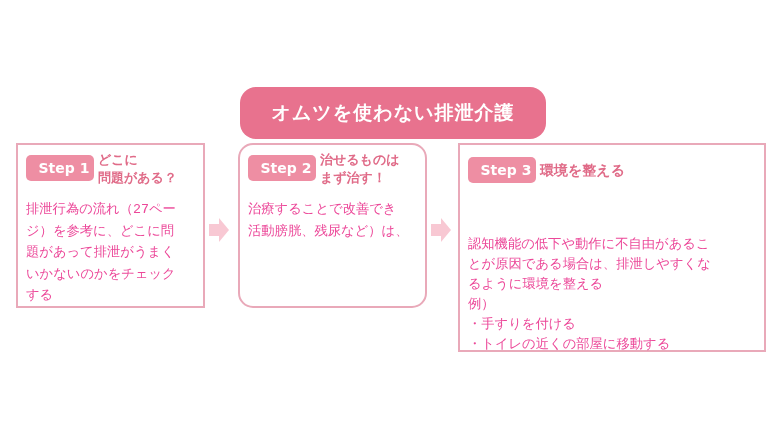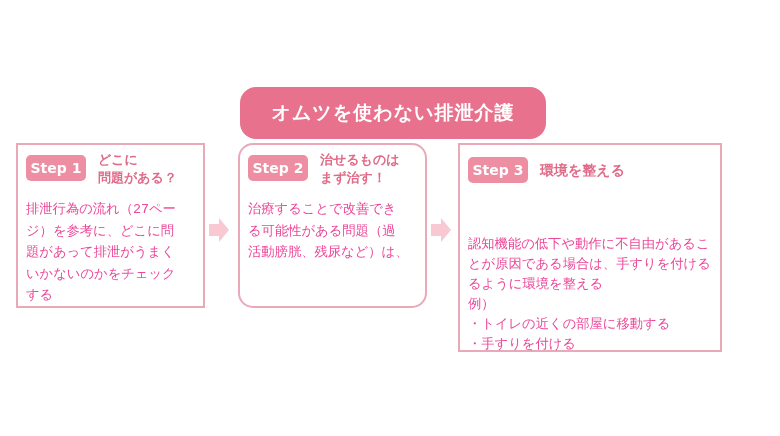--- a/index.html
+++ b/index.html
@@ -11,25 +11,25 @@
     position: absolute; left: 240px; top: 87px; width: 306px; height: 52px;
     background: #e8728e; border-radius: 16px;
     display: flex; align-items: center; justify-content: center;
     color: #fff; font-size: 19px; font-weight: bold; letter-spacing: 1px;
   }
   .card {
     position: absolute; border: 2px solid #e9a9b9; background: #fff; box-sizing: border-box;
   }
   .card1 { left: 16px; top: 143px; width: 189px; height: 165px; }
   .card2 { left: 238px; top: 143px; width: 189px; height: 165px; border-radius: 15px; }
-  .card3 { left: 458px; top: 143px; width: 264px; height: 209px; }
+  .card3 { left: 458px; top: 143px; width: 308px; height: 209px; }
   .badge {
     position: absolute; left: 8px; top: 10px; width: 60px; height: 26px;
     background: #ee8ea3; border-radius: 5px; color: #fff;
-    font-size: 14px; font-weight: bold; display: flex; align-items: center; justify-content: center;
+    font-size: 14px; font-weight: bold; display: flex; align-items: center; justify-content: center; padding-left: 8px;
   }
   .card3 .badge { left: 8px; top: 12px; }
   .heading {
     position: absolute; left: 80px; top: 6px; color: #e06b88;
     font-size: 13px; line-height: 18px; font-weight: bold; white-space: pre-line;
   }
   .card3 .heading { left: 80px; top: 16px; font-size: 14px; }
   .body {
     position: absolute; left: 8px; top: 54px; right: 6px;
     font-size: 13.3px; line-height: 21.5px; color: #ec4899; font-family: Liberation Mono, monospace;
@@ -69,34 +69,33 @@
   <div class="shaft"></div>
     <div class="head"></div>
 </div>
 
 <div class="card card2">
   <div class="badge">Step 2</div>
   <div class="heading">治せるものは
 まず治す！</div>
   <div class="body">
     <div>治療することで改善でき</div>
-    <div>る可能性がある問題（過</div>
     <div>活動膀胱、残尿など）は、</div>
   </div>
 </div>
 
 <div class="arrow arrow2">
   <div class="shaft"></div>
     <div class="head"></div>
 </div>
 
 <div class="card card3">
   <div class="badge">Step 3</div>
   <div class="heading">環境を整える</div>
   <div class="body">
     <div>認知機能の低下や動作に不自由があるこ</div>
-    <div>とが原因である場合は、手すりを付ける</div>
+    <div>とが原因である場合は、排泄しやすくな</div>
     <div>るように環境を整える</div>
     <div>例）</div>
+    <div>・手すりを付ける</div>
     <div>・トイレの近くの部屋に移動する</div>
-    <div>・手すりを付ける</div>
   </div>
 </div>
 
 </body></html>

